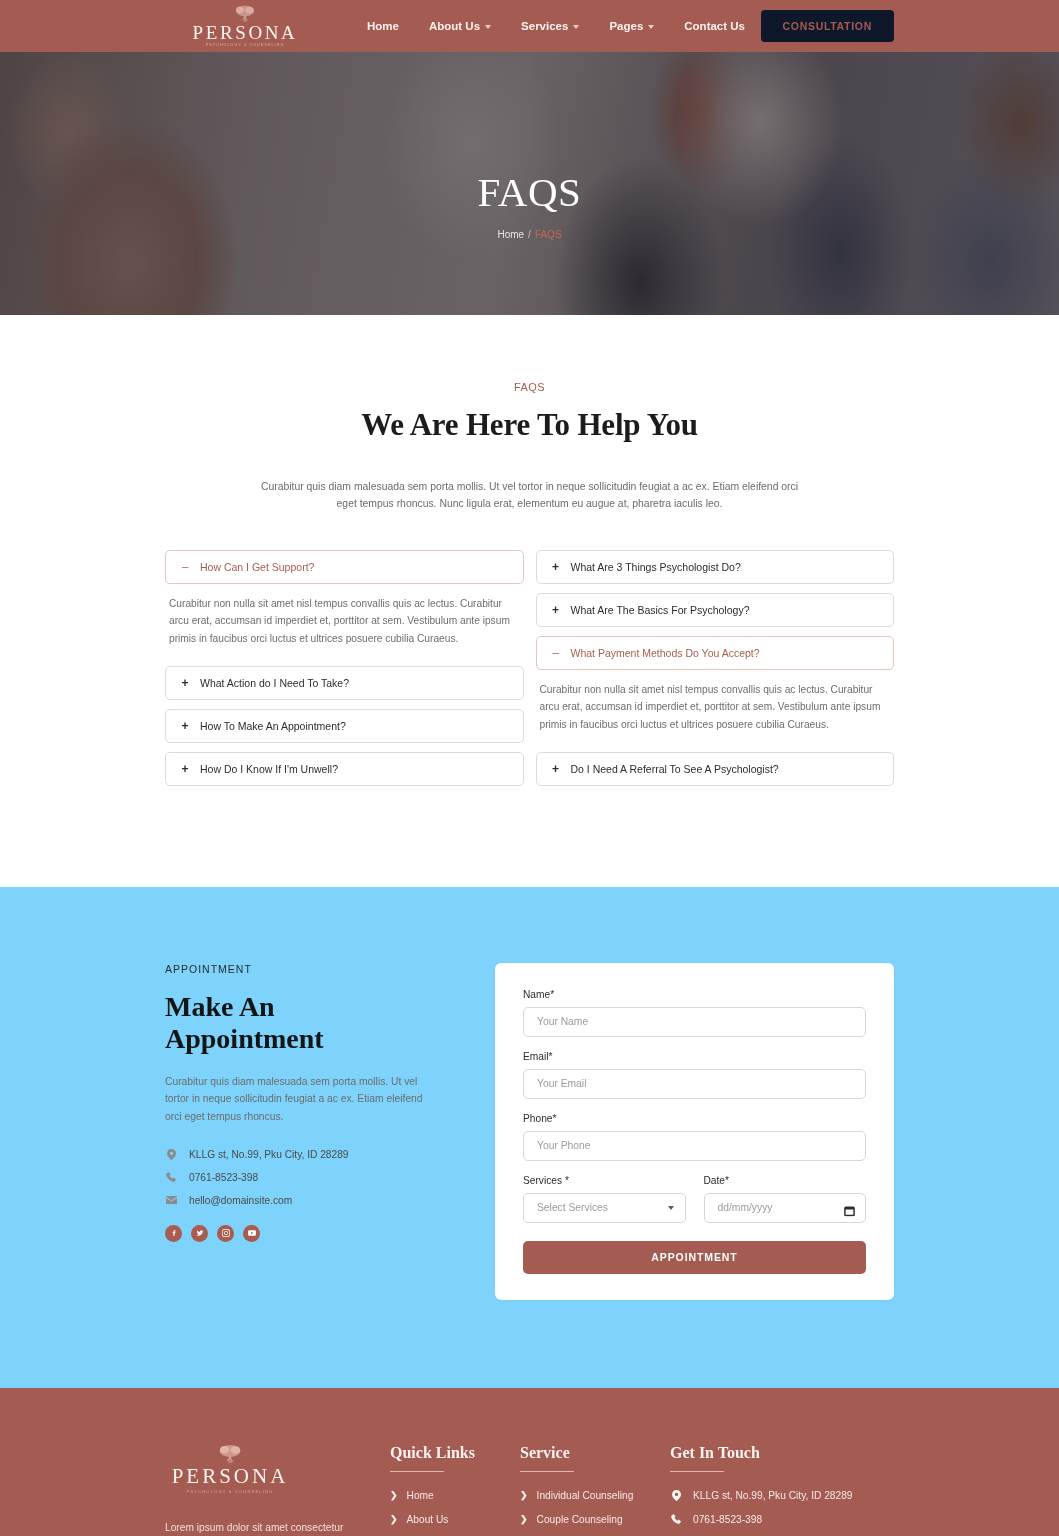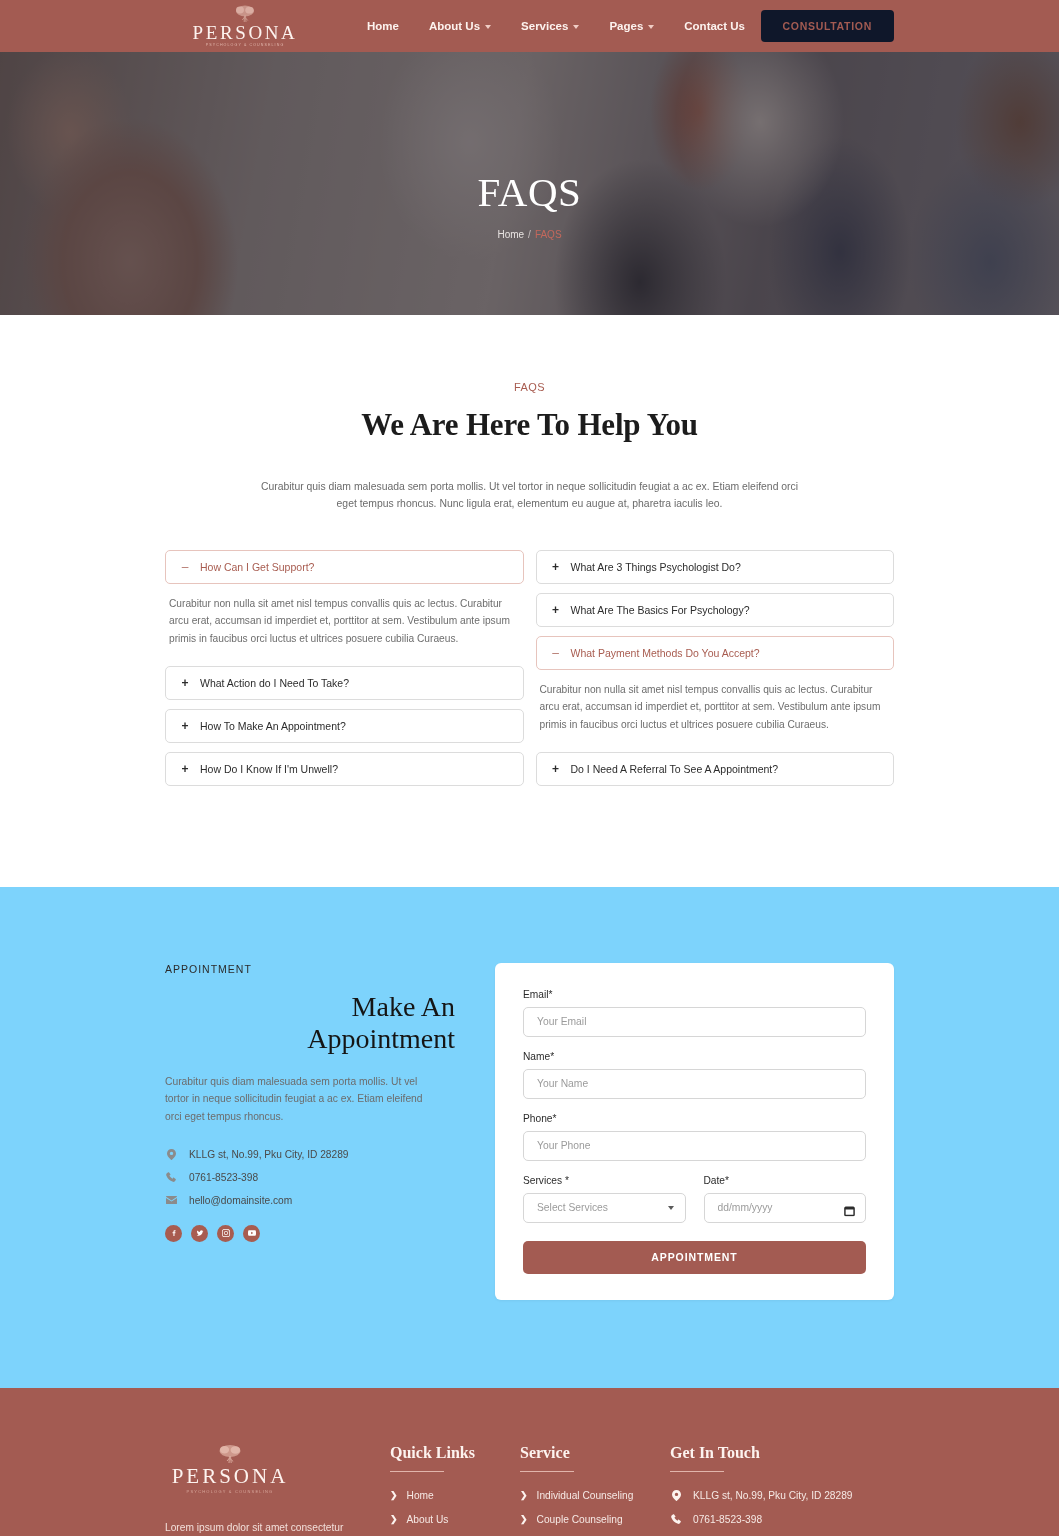--- a/index.html
+++ b/index.html
@@ -239,24 +239,23 @@
     font-size: 10.5px;
     letter-spacing: 1px;
     color: #2b2b2b;
     font-weight: 400;
     margin-bottom: 16px;
   }
   .appt-title {
     font-family: "Liberation Serif", serif;
     font-size: 28px;
     line-height: 1.16;
-    font-weight: 400;
+    font-weight: 700;
     color: #151515;
     margin-bottom: 17px;
-    text-align: right;
   }
   .appt-desc {
     font-size: 10.3px;
     line-height: 1.72;
     color: #6c6c6c;
     margin-bottom: 23px;
     max-width: 268px;
   }
   .contact-line {
     display: flex;
@@ -540,21 +539,21 @@
           <div class="faq-head open">
             <span class="faq-sign">–</span>
             <span>What Payment Methods Do You Accept?</span>
           </div>
           <div class="faq-body">Curabitur non nulla sit amet nisl tempus convallis quis ac lectus. Curabitur arcu erat, accumsan id imperdiet et, porttitor at sem. Vestibulum ante ipsum primis in faucibus orci luctus et ultrices posuere cubilia Curaeus.</div>
         </div>
 
         <div class="faq-item">
           <div class="faq-head">
             <span class="faq-sign">+</span>
-            <span>Do I Need A Referral To See A Appointment?</span>
+            <span>Do I Need A Referral To See A Psychologist?</span>
           </div>
         </div>
       </div>
 
     </div>
   </div>
 </section>
 
 <section class="appointment-section">
   <div class="container">
@@ -614,27 +613,27 @@
           <span class="social-dot">
             <svg viewBox="0 0 24 24">
                 <path d="M23.5 6.2a3 3 0 00-2.12-2.13C19.5 3.55 12 3.55 12 3.55s-7.5 0-9.38.52A3 3 0 00.5 6.2 31.3 31.3 0 000 12a31.3 31.3 0 00.5 5.8 3 3 0 002.12 2.12c1.88.53 9.38.53 9.38.53s7.5 0 9.38-.53a3 3 0 002.12-2.12A31.3 31.3 0 0024 12a31.3 31.3 0 00-.5-5.8zM9.55 15.57V8.43L15.82 12z"></path>
               </svg>
           </span>
         </div>
       </div>
 
       <div class="appt-card">
         <div class="field">
+          <label class="field-label">Name*</label>
+          <input class="field-input" type="text" placeholder="Your Name" style="">
+        </div>
+
+        <div class="field">
           <label class="field-label">Email*</label>
           <input class="field-input" type="text" placeholder="Your Email" style="">
-        </div>
-
-        <div class="field">
-          <label class="field-label">Name*</label>
-          <input class="field-input" type="text" placeholder="Your Name" style="">
         </div>
 
         <div class="field">
           <label class="field-label">Phone*</label>
           <input class="field-input" type="text" placeholder="Your Phone" style="">
         </div>
 
         <div class="field-row">
           <div>
             <label class="field-label">Services *</label>

